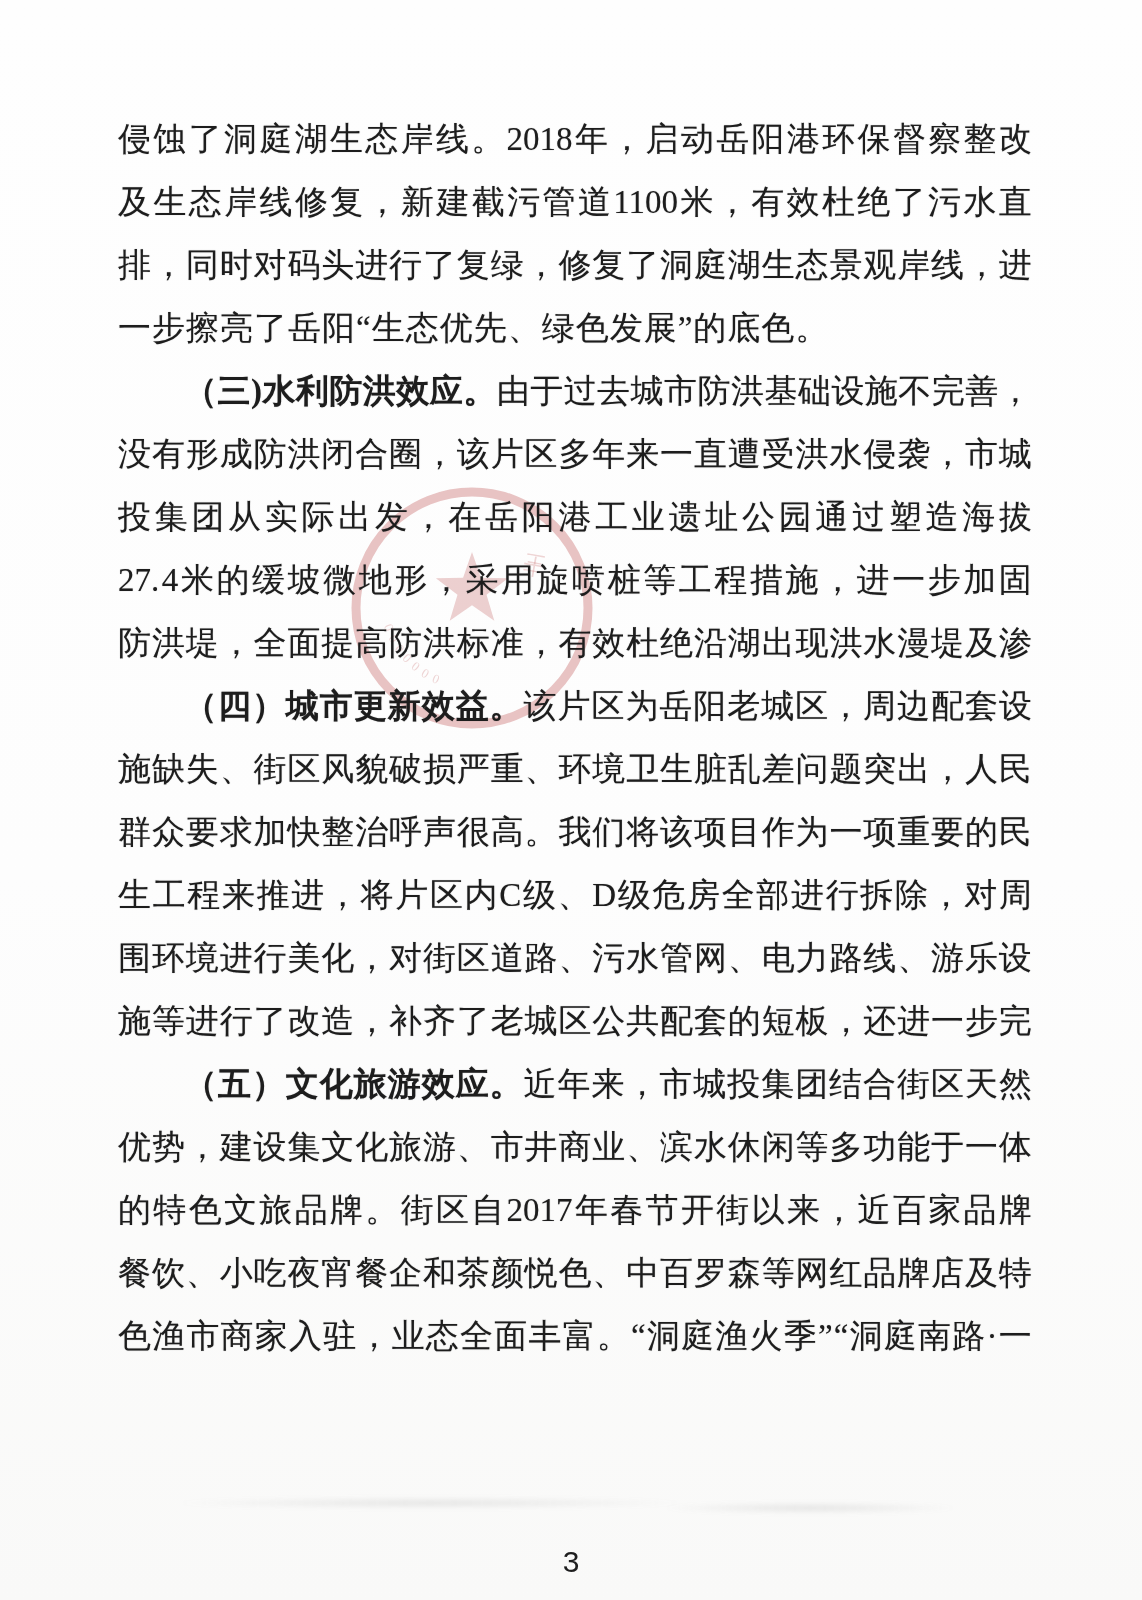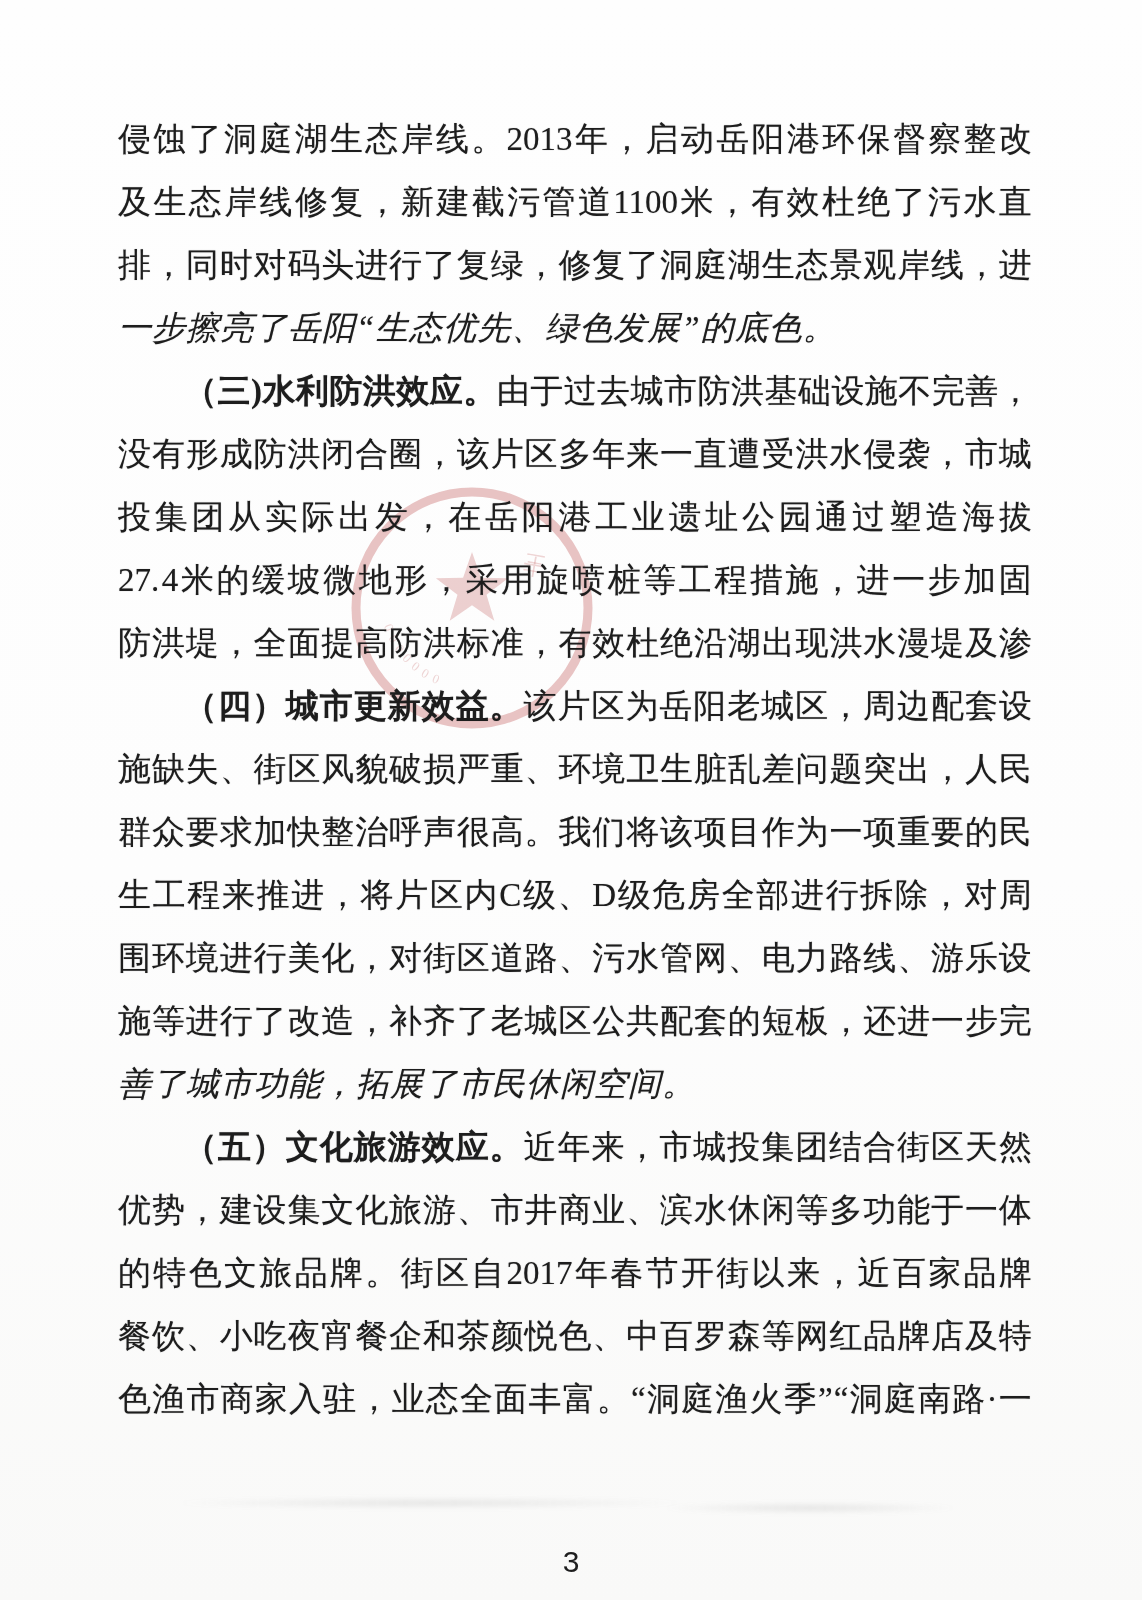--- a/index.html
+++ b/index.html
@@ -9,21 +9,21 @@
     background:linear-gradient(180deg,#fefefe 0%,#fdfdfd 55%,#f9f9f8 100%);
     font-family:"Liberation Serif","DejaVu Serif",serif;
   }
   .text-block{position:absolute;left:118px;top:108px;width:914px;z-index:2;}
   .line{
     height:63px;font-size:33px;color:#1d1d1d;
     text-shadow:0 0 1px rgba(45,45,45,.45);
   }
   .line.just{display:flex;justify-content:space-between;align-items:center;}
   .line.just span{display:inline-block;white-space:nowrap;}
-  .line.plain{line-height:63px;letter-spacing:1px;white-space:nowrap;font-style:italic;}
+  .line.plain{line-height:63px;letter-spacing:1px;white-space:nowrap;}
   .line.indent{padding-left:66px;}
   .line .b{font-weight:700;}
   .stamp{position:absolute;left:340px;top:476px;z-index:1;filter:blur(.7px);opacity:.92;}
   .page-number{
     position:absolute;left:0;top:1545px;width:100%;text-align:center;
     font-size:30px;color:#1e1e1e;font-family:"Liberation Sans","DejaVu Sans",sans-serif;
   }
   .smudge{
     position:absolute;height:12px;border-radius:50%;
     background:radial-gradient(ellipse at center,rgba(125,125,125,.16),rgba(125,125,125,0) 70%);
@@ -56,21 +56,21 @@
         <span>蚀</span>
         <span>了</span>
         <span>洞</span>
         <span>庭</span>
         <span>湖</span>
         <span>生</span>
         <span>态</span>
         <span>岸</span>
         <span>线</span>
         <span>。</span>
-        <span>2013</span>
+        <span>2018</span>
         <span>年</span>
         <span>，</span>
         <span>启</span>
         <span>动</span>
         <span>岳</span>
         <span>阳</span>
         <span>港</span>
         <span>环</span>
         <span>保</span>
         <span>督</span>
@@ -441,21 +441,20 @@
         <span>的</span>
         <span>短</span>
         <span>板</span>
         <span>，</span>
         <span>还</span>
         <span>进</span>
         <span>一</span>
         <span>步</span>
         <span>完</span>
       </div>
-      <div class="line plain"><span>善了城市功能，拓展了市民休闲空间。</span></div>
       <div class="line just indent">
         <span class="b">（</span>
         <span class="b">五</span>
         <span class="b">）</span>
         <span class="b">文</span>
         <span class="b">化</span>
         <span class="b">旅</span>
         <span class="b">游</span>
         <span class="b">效</span>
         <span class="b">应</span>

